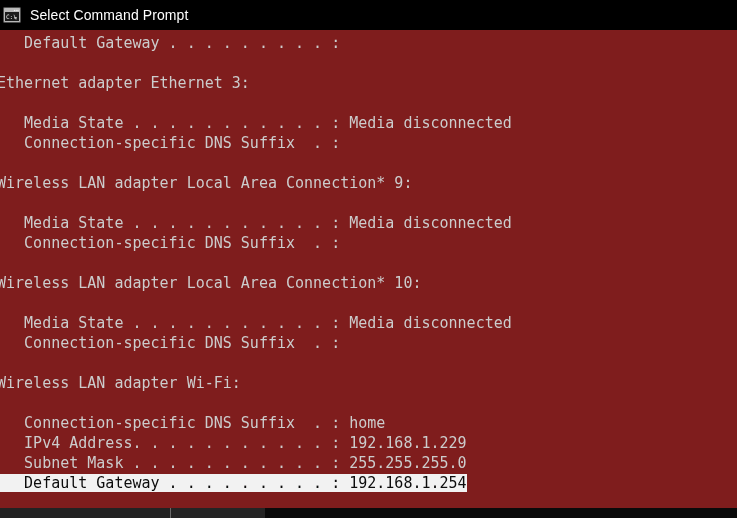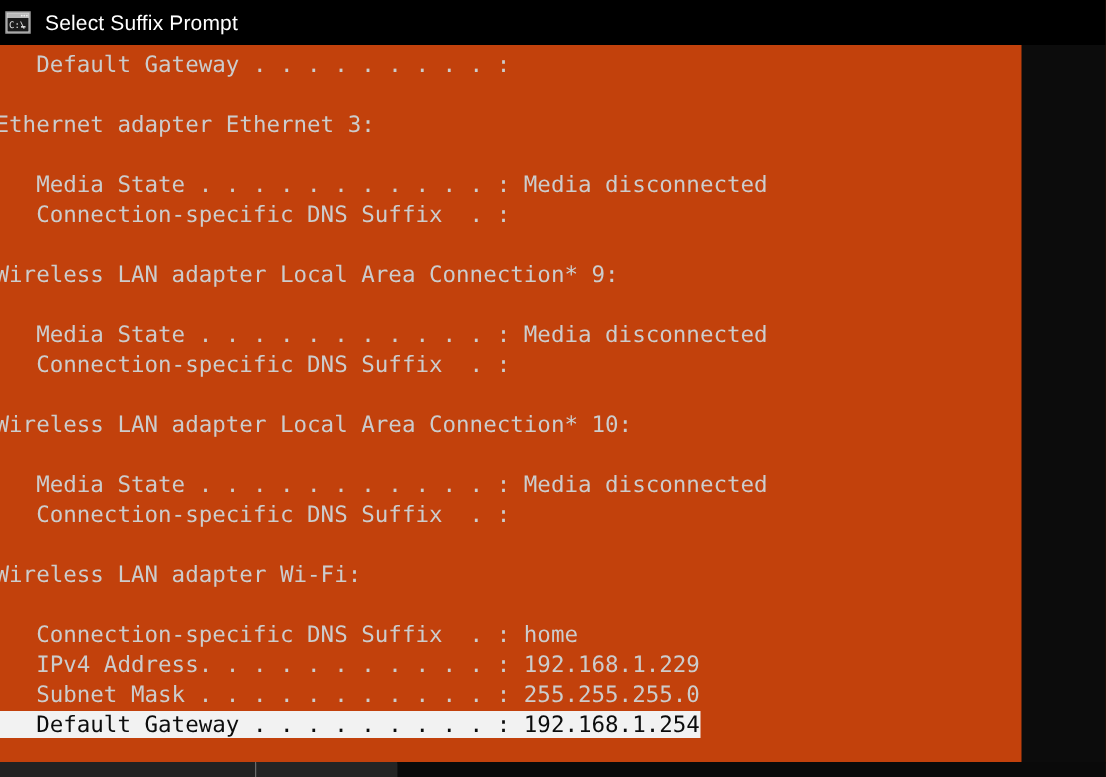--- a/index.html
+++ b/index.html
@@ -51,23 +51,23 @@
     letter-spacing: 0.1px;
     white-space: nowrap;
     user-select: none;
   }
 
   
   #console-area {
     position: absolute;
     left: 0;
     top: 30px;
-    width: 681px;
+    width: 737px;
     height: 478px;
-    background: #c2410c;
+    background: #7f1d1d;
     overflow: hidden;
   }
   #console-lines {
     position: absolute;
     left: -3px;
     top: 3px;
     width: 740px;
   }
   .cline {
     height: 20px;
@@ -137,21 +137,21 @@
         <rect x="1" y="2" width="16" height="14" fill="#d6d6d6" stroke="#9a9a9a" stroke-width="1"></rect>
         <rect x="2" y="3" width="14" height="3" fill="#b9b9b9"></rect>
         <circle cx="11.5" cy="4.4" r="0.6" fill="#f0f0f0"></circle>
         <circle cx="13.2" cy="4.4" r="0.6" fill="#f0f0f0"></circle>
         <circle cx="14.9" cy="4.4" r="0.6" fill="#f0f0f0"></circle>
         <rect x="2" y="6" width="14" height="9" fill="#1b1b1b"></rect>
         <text x="3" y="12.6" font-family="DejaVu Sans Mono, monospace" font-size="6" fill="#e8e8e8">C:\</text>
         <rect x="11" y="11.4" width="3" height="1" fill="#e8e8e8"></rect>
       </svg>
     </span>
-    <span id="title-text">Select Suffix Prompt</span>
+    <span id="title-text">Select Command Prompt</span>
   </div>
 
   <div id="console-area">
     <div id="console-lines">
         <div class="cline"><span class="seg">   Default Gateway . . . . . . . . . :</span></div>
         <div class="cline"><span class="seg">&nbsp;</span></div>
         <div class="cline"><span class="seg">Ethernet adapter Ethernet 3:</span></div>
         <div class="cline"><span class="seg">&nbsp;</span></div>
         <div class="cline"><span class="seg">   Media State . . . . . . . . . . . : Media disconnected</span></div>
         <div class="cline"><span class="seg">   Connection-specific DNS Suffix  . :</span></div>

